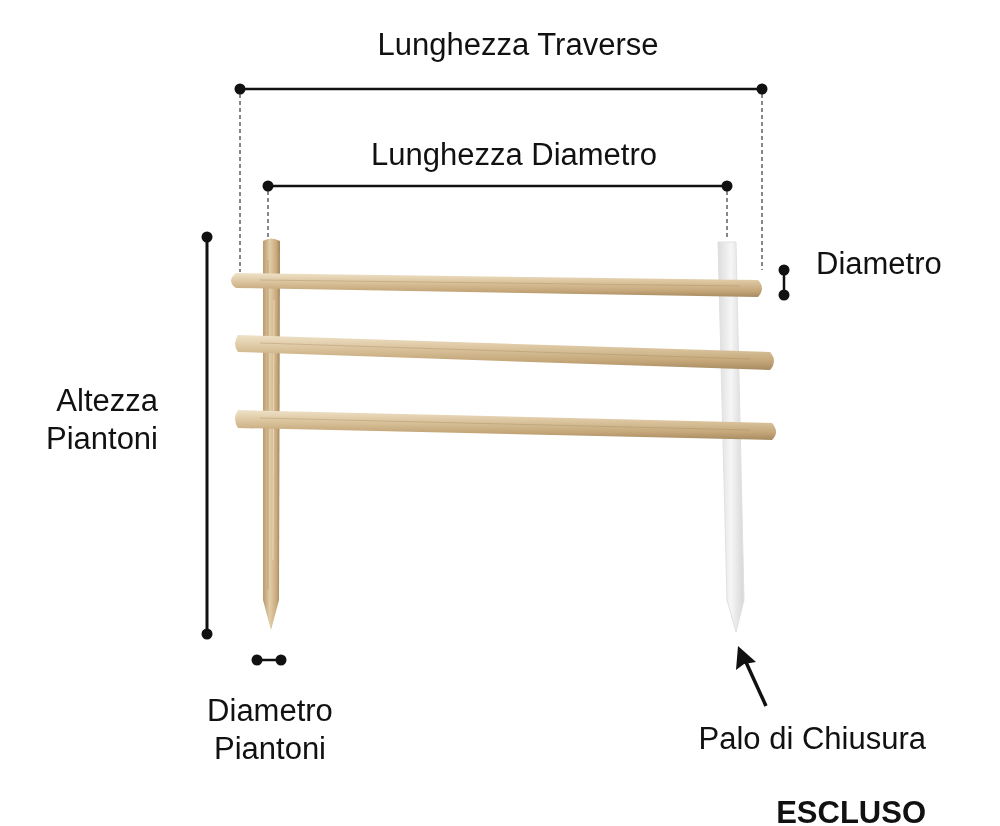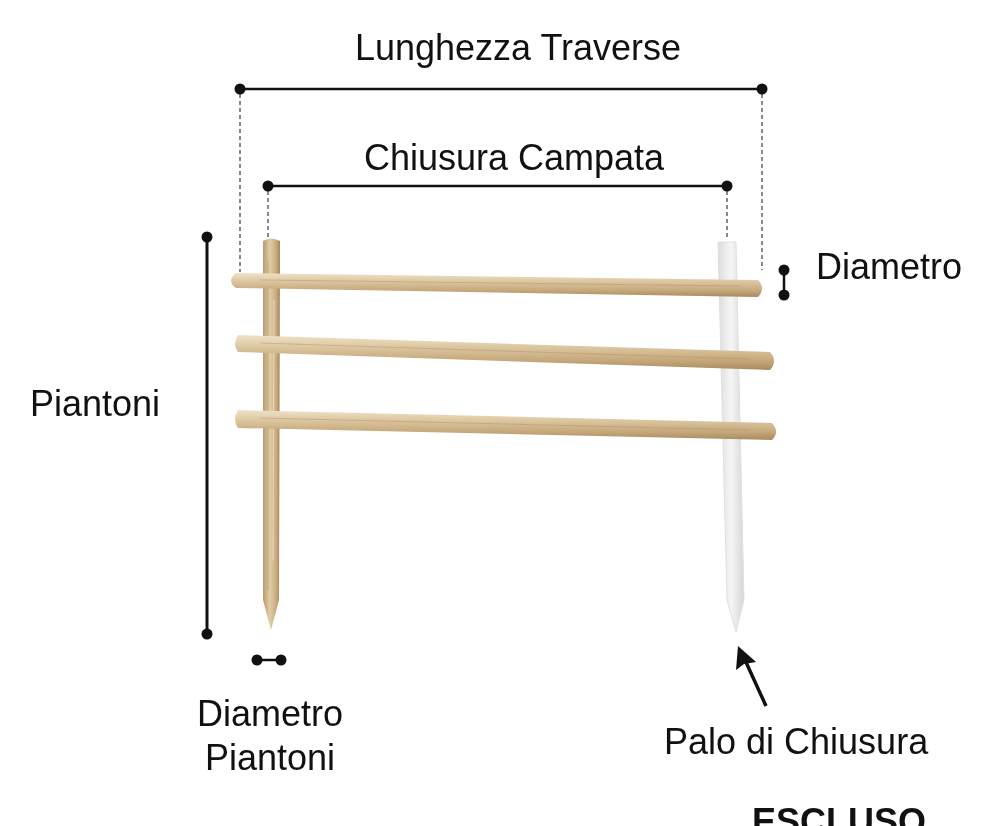--- a/index.html
+++ b/index.html
@@ -1,19 +1,19 @@
 <!DOCTYPE html>
 <html><head>
   <meta charset="utf-8">
   <style>
     html, body { margin: 0; padding: 0; background: #ffffff; }
     body { width: 1000px; height: 826px; position: relative; overflow: hidden;
            font-family: "Liberation Sans", "DejaVu Sans", sans-serif; color: #111; }
     #stage { position: absolute; left: 0; top: 0; width: 1000px; height: 826px; }
-    .label { position: absolute; font-size: 36px; line-height: 1.22; color: #111; white-space: nowrap; }
+    .label { position: absolute; font-size: 31px; line-height: 1.22; color: #111; white-space: nowrap; }
     .center { text-align: center; }
     .bold { font-weight: 700; }
   </style>
 </head>
 <body>
 
 <div id="stage">
   <svg width="1000" height="826" viewBox="0 0 1000 826" xmlns="http://www.w3.org/2000/svg">
     <defs>
       <linearGradient id="railGrad" x1="0" y1="0" x2="0" y2="1">
@@ -92,27 +92,28 @@
       <path d="M260 418 L750 430" stroke="#a88a60" stroke-width="0.8" opacity="0.5"></path>
     </g>
 
     <g>
       <line x1="766" y1="706" x2="745" y2="660" stroke="#111" stroke-width="3.5"></line>
       <path d="M738 646 L756 662 L744 664 L736 670 Z" fill="#111"></path>
     </g>
   </svg>
 
   <div class="label center" style="left:350px; top:26px; width:336px;">Lunghezza Traverse</div>
-  <div class="label center" style="left:340px; top:136px; width:348px;">Chiusura Campata</div>
+  <div class="label center" style="left:340px; top:136px; width:348px;">Lunghezza Diametro</div>
 
   <div style="position:absolute; left:816px; top:245px;">
     <div class="label" style="position:static;">Diametro</div>
   </div>
 
   <div style="position:absolute; left:30px; top:382px; width:128px; text-align:right;">
+    <div class="label" style="position:static;">Altezza</div>
     <div class="label" style="position:static;">Piantoni</div>
   </div>
 
   <div style="position:absolute; left:190px; top:692px; width:160px; text-align:center;">
     <div class="label" style="position:static;">Diametro</div>
     <div class="label" style="position:static;">Piantoni</div>
   </div>
 
   <div style="position:absolute; left:664px; top:720px; width:262px; text-align:right;">
     <div class="label" style="position:static;">Palo di Chiusura</div>

